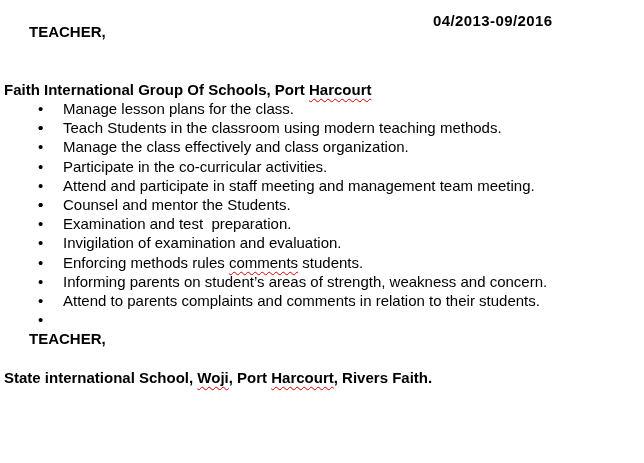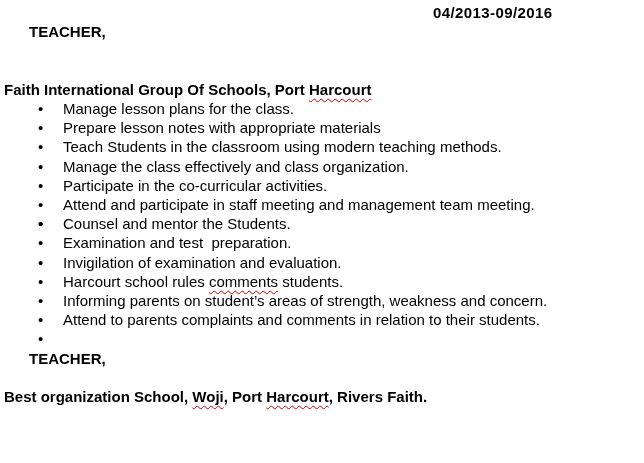--- a/index.html
+++ b/index.html
@@ -19,21 +19,21 @@
   .doc {
     padding: 3px 0 0 4px;
   }
   .hline {
     font-weight: bold;
     position: relative;
     white-space: pre-wrap;
   }
   .date {
     position: absolute;
-    top: 0;
+    top: 8px;
     letter-spacing: 0.4px;
   }
   .d1 { left: 429px; }
   .d2 { left: 451px; }
   ul.bullets {
     list-style: none;
     margin: 0;
     padding: 0;
   }
   ul.bullets li {
@@ -60,37 +60,37 @@
 <div class="doc">
 
   <div>
     <div class="hline">
       <span>TEACHER,</span>
       <span class="date d1">04/2013-09/2016</span>
     </div>
     <div class="hline"><span>Faith International Group Of Schools, Port </span><span class="sq">Harcourt</span></div>
     <ul class="bullets">
       <li><span class="marker">•</span><span>Manage lesson plans for the class.</span></li>
-      <li><span class="marker">•</span><span>Prepare lesson notes with appropriate materials</span></li>
+      <li><span class="marker">•</span></li>
       <li><span class="marker">•</span><span>Teach Students in the classroom using modern teaching methods.</span></li>
       <li><span class="marker">•</span><span>Manage the class effectively and class organization.</span></li>
       <li><span class="marker">•</span><span>Participate in the co-curricular activities.</span></li>
       <li><span class="marker">•</span><span>Attend and participate in staff meeting and management team meeting.</span></li>
       <li><span class="marker">•</span></li>
       <li><span class="marker">•</span><span>Counsel and mentor the Students.</span></li>
       <li><span class="marker">•</span><span>Examination and test  preparation.</span></li>
       <li><span class="marker">•</span><span>Invigilation of examination and evaluation.</span></li>
-      <li><span class="marker">•</span><span>Harcourt school rules </span><span class="sq">comments</span><span> students.</span></li>
+      <li><span class="marker">•</span><span>Enforcing methods rules </span><span class="sq">comments</span><span> students.</span></li>
       <li><span class="marker">•</span><span>Informing parents on student’s areas of strength, weakness and concern.</span></li>
       <li><span class="marker">•</span><span>Attend to parents complaints and comments in relation to their students.</span></li>
       <li><span class="marker">•</span></li>
     </ul>
   </div>
 
   <div>
     <div class="hline">
       <span>TEACHER,</span>
     </div>
-    <div class="hline"><span>Best organization School, </span><span class="sq">Woji</span><span>, Port </span><span class="sq">Harcourt</span><span>, Rivers Faith.</span></div>
+    <div class="hline"><span>State international School, </span><span class="sq">Woji</span><span>, Port </span><span class="sq">Harcourt</span><span>, Rivers Faith.</span></div>
 
   </div>
 
 </div>
 
 </body></html>

